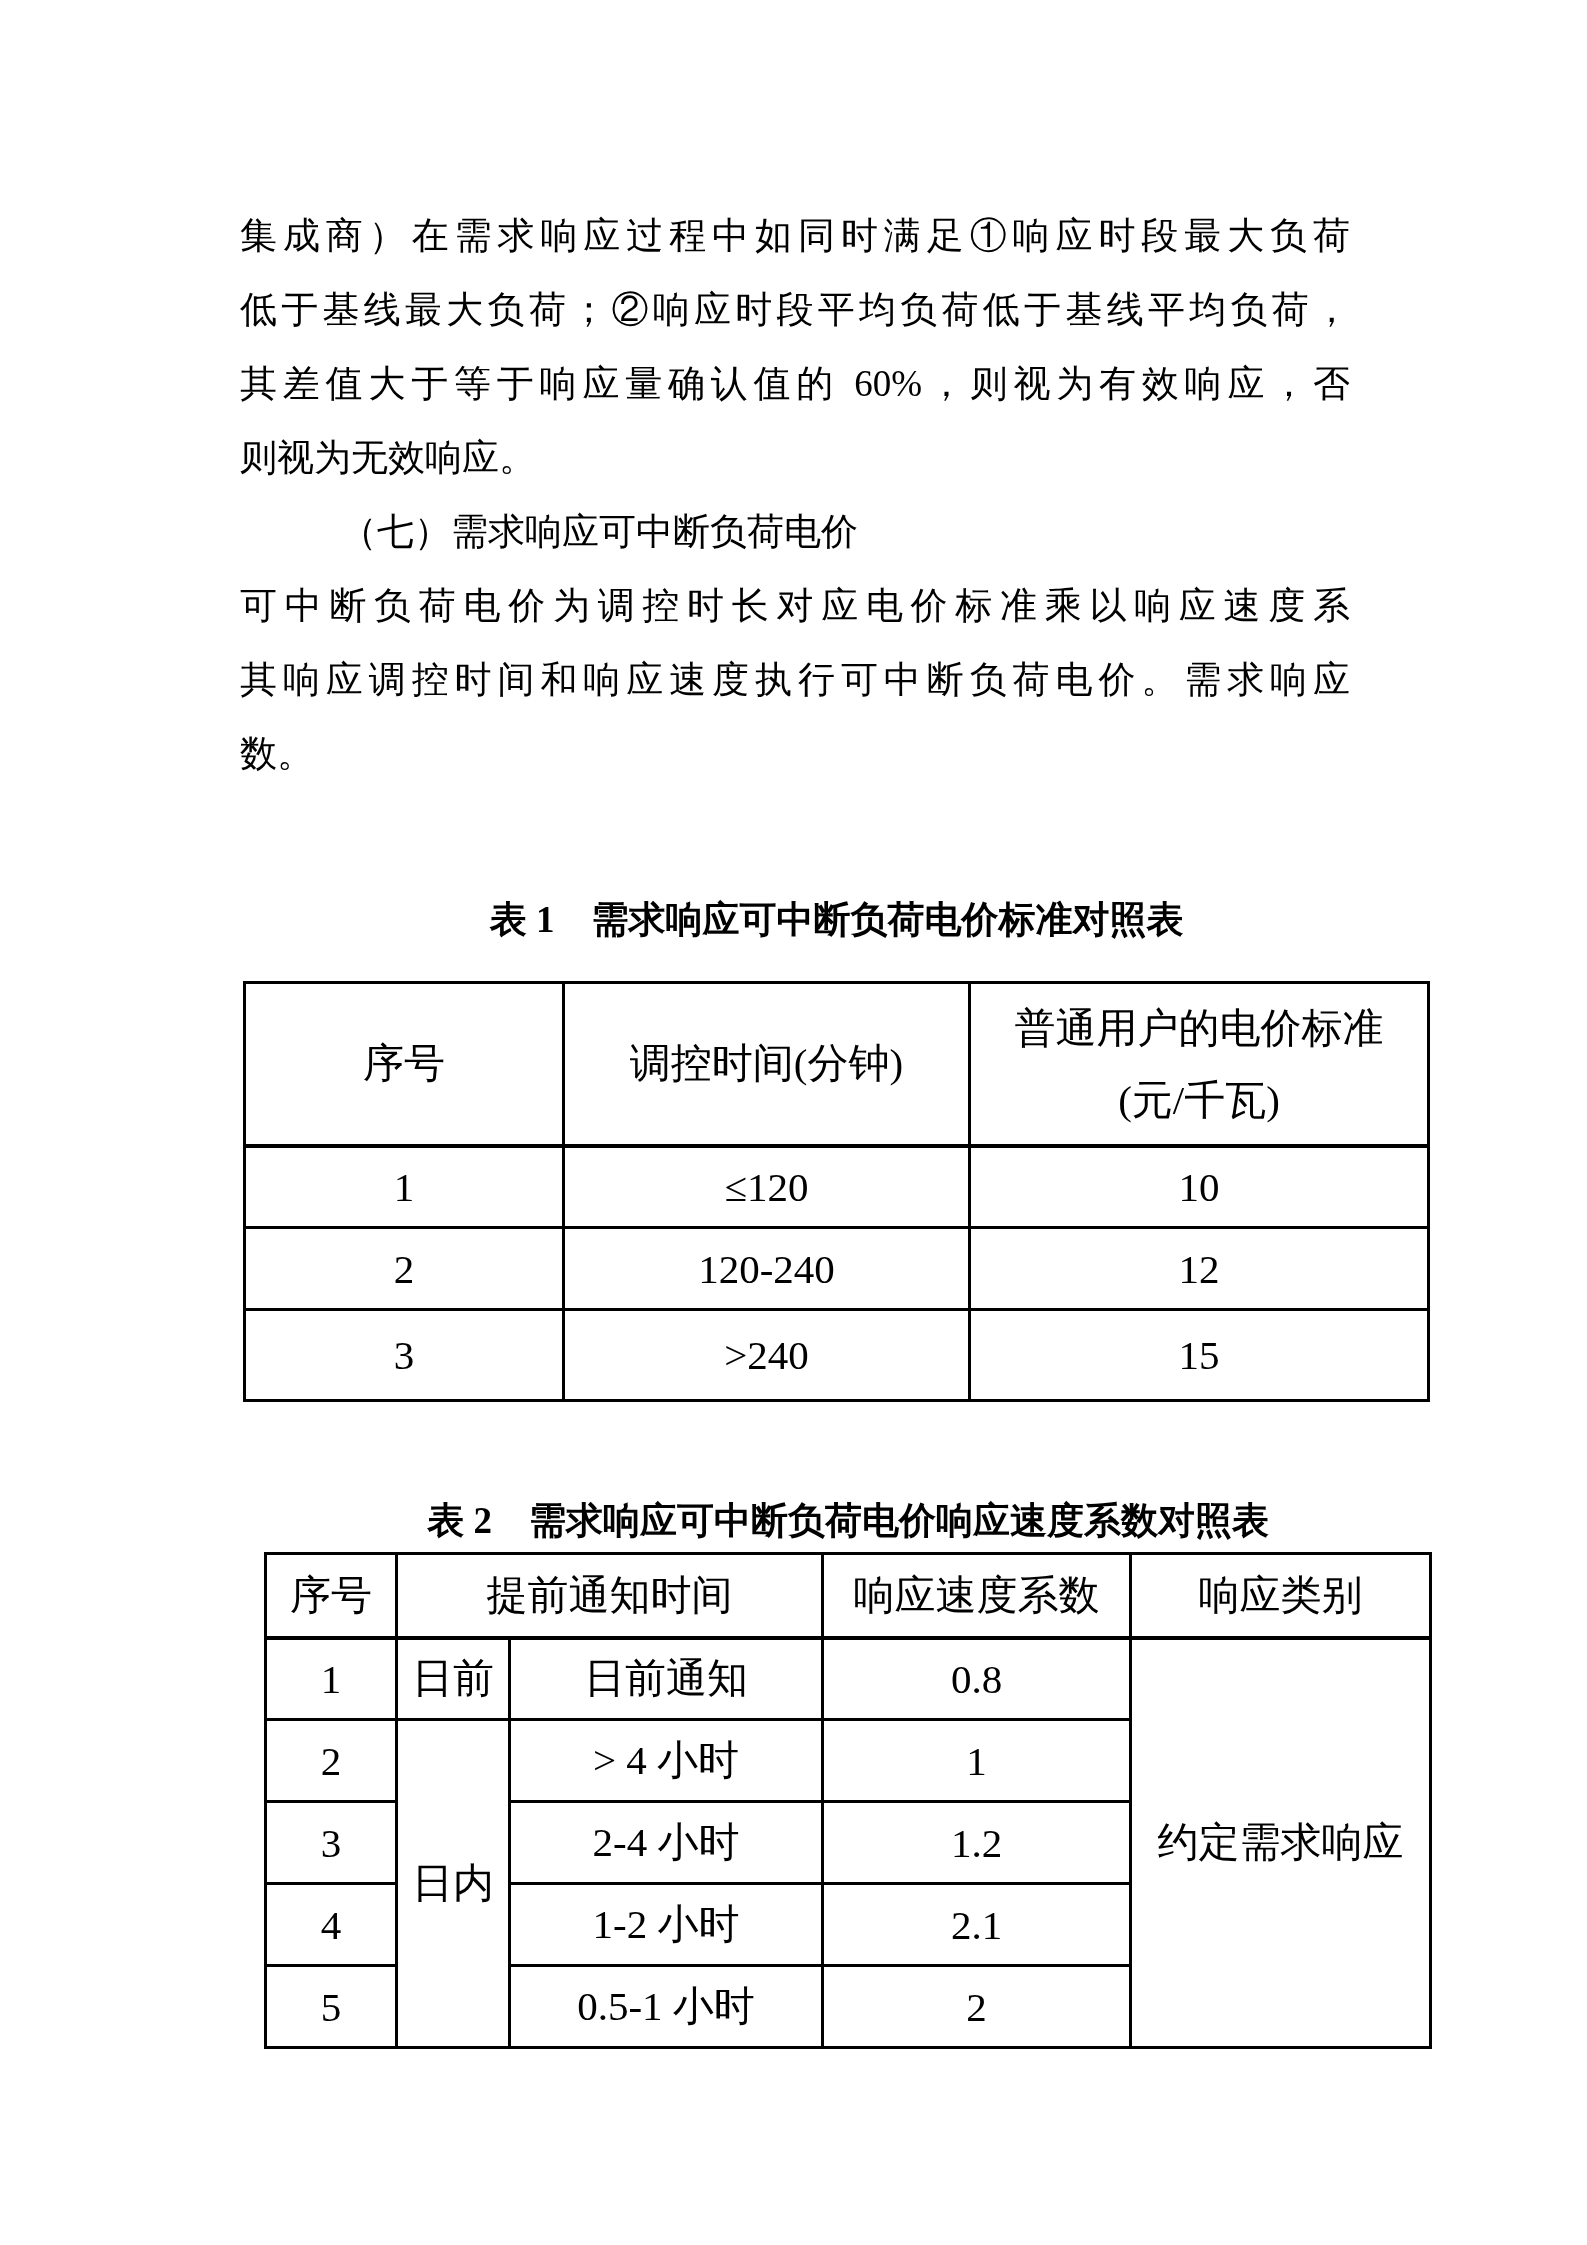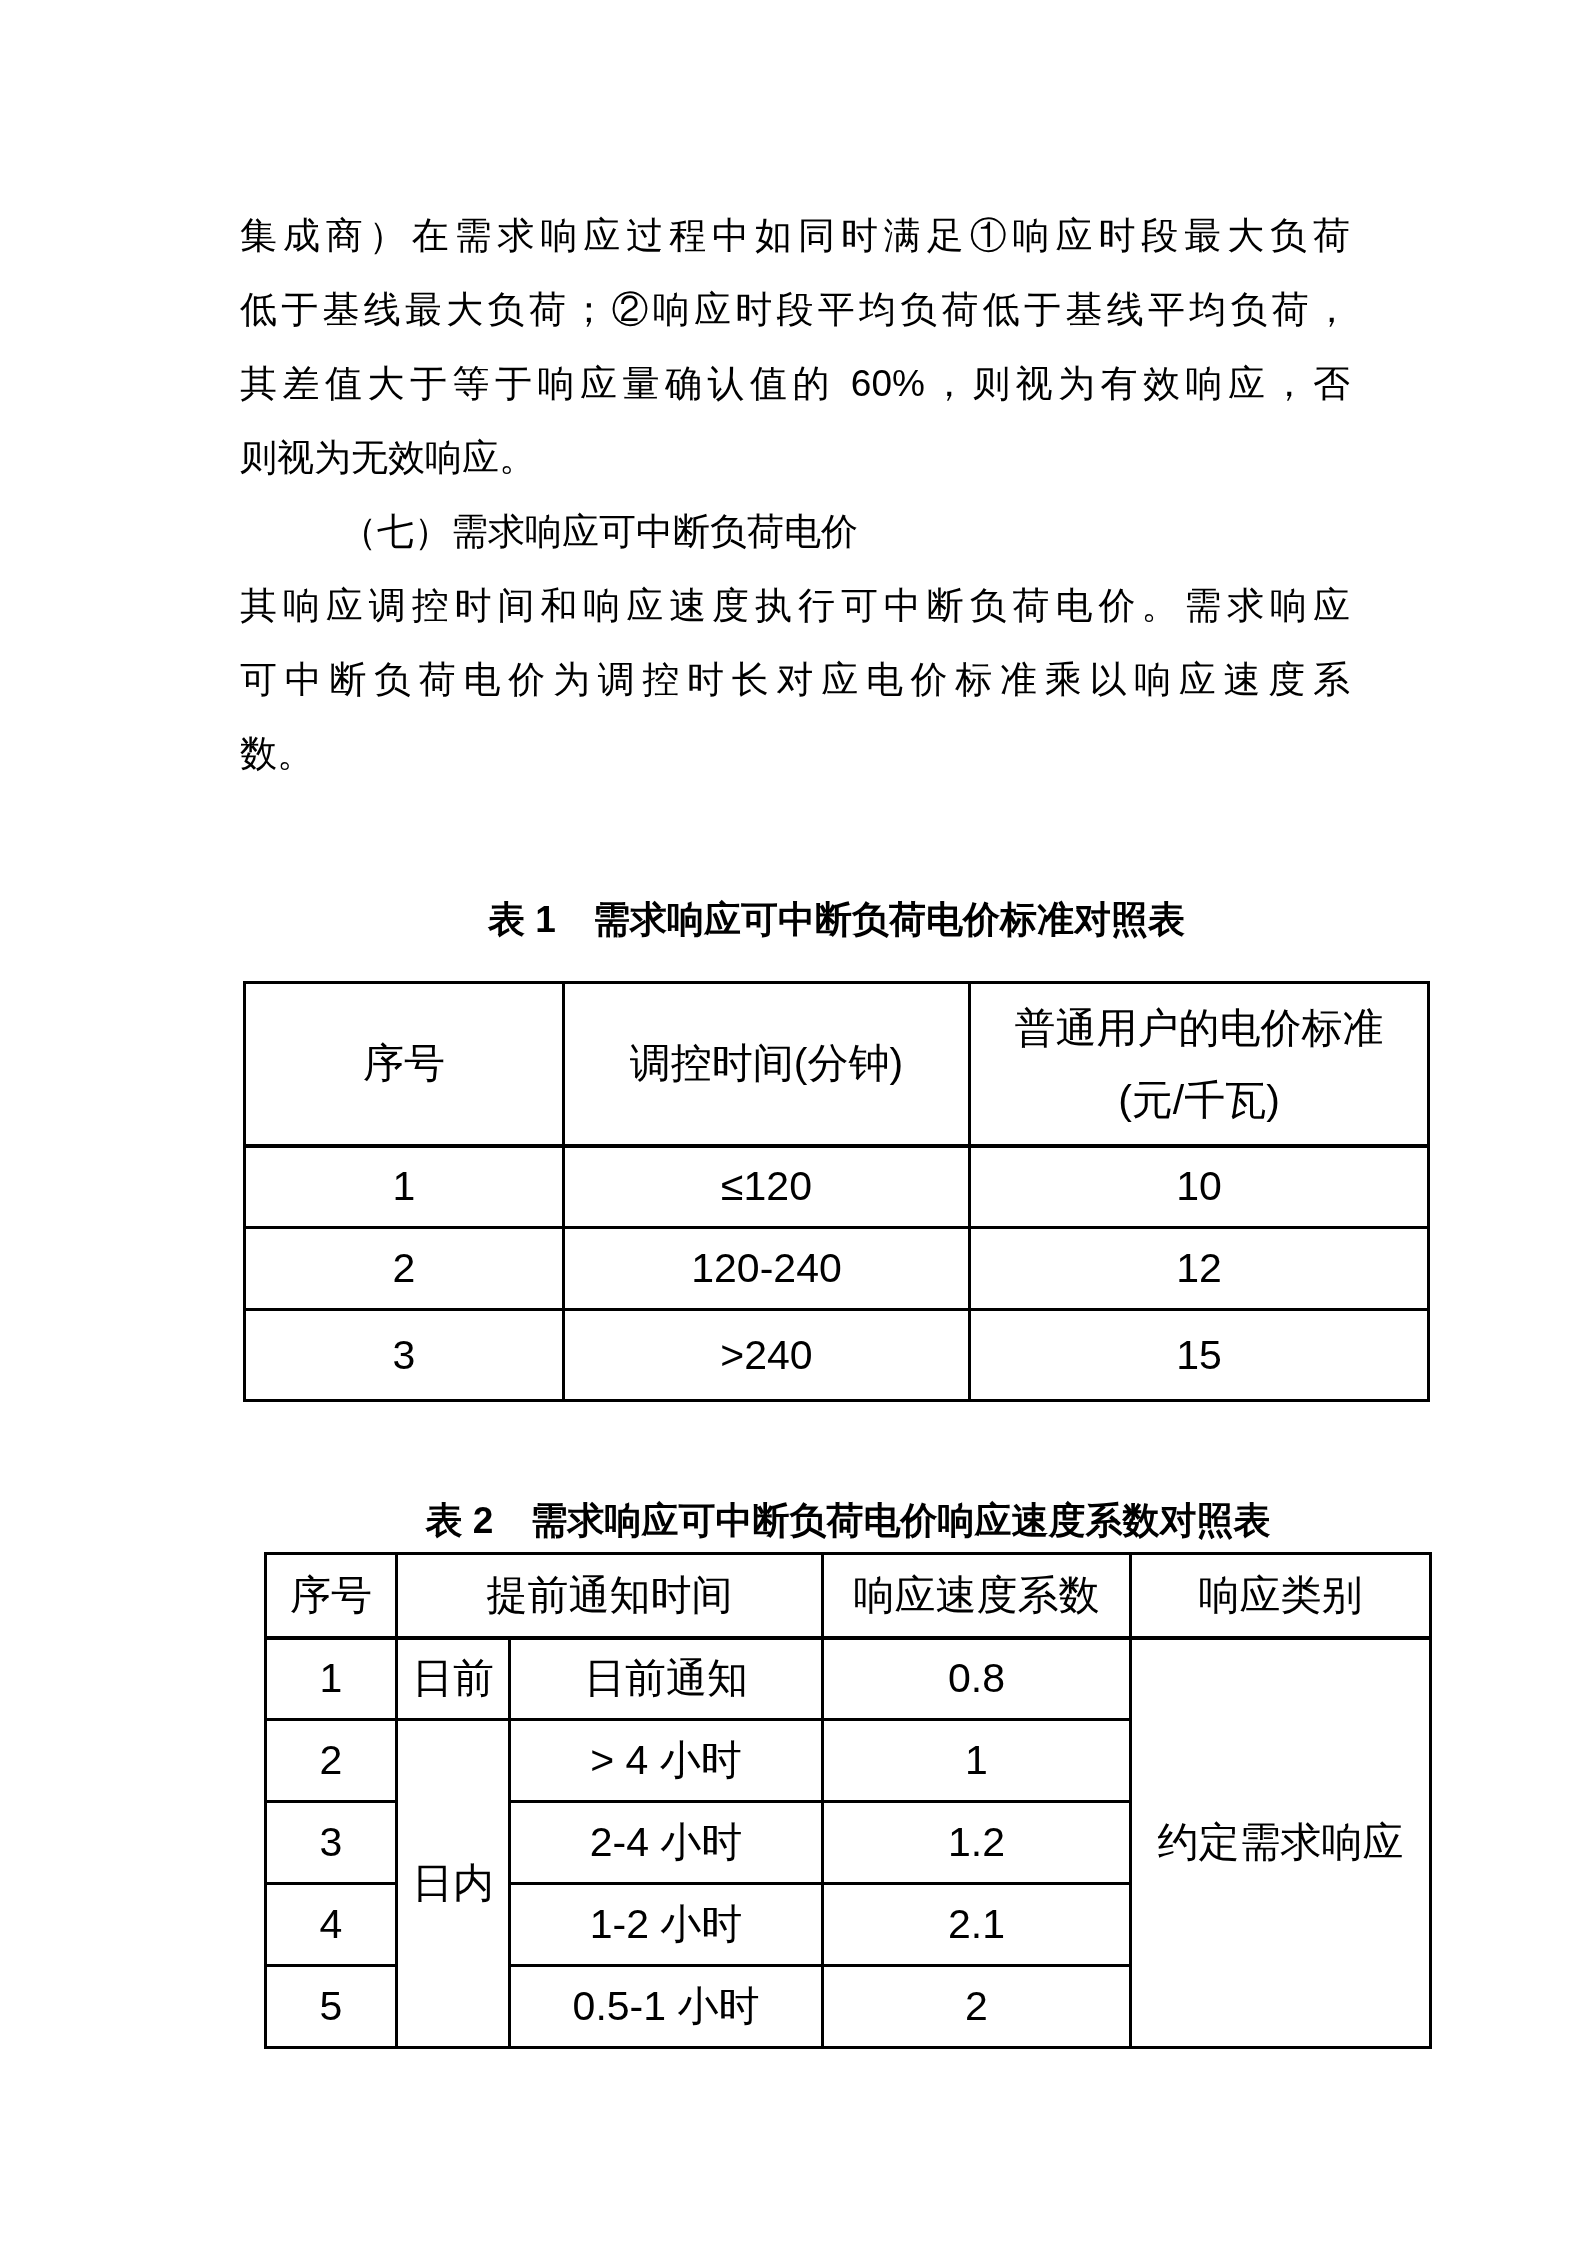--- a/index.html
+++ b/index.html
@@ -6,21 +6,21 @@
     margin: 0;
     padding: 0;
     background: #ffffff;
   }
   .page {
     position: relative;
     width: 1587px;
     height: 2245px;
     background: #ffffff;
     color: #000000;
-    font-family: Liberation Sans, sans-serif;
+    font-family: Liberation Serif, serif;
     overflow: hidden;
   }
   
   .textblock {
     position: absolute;
     left: 240px;
     top: 199px;
     width: 1110px;
     font-size: 37px;
     line-height: 74px;
@@ -71,22 +71,22 @@
 <body>
 
 <div class="page">
 
   <div class="textblock">
     <div class="line">集成商）在需求响应过程中如同时满足①响应时段最大负荷</div>
     <div class="line">低于基线最大负荷；②响应时段平均负荷低于基线平均负荷，</div>
     <div class="line">其差值大于等于响应量确认值的 60%，则视为有效响应，否</div>
     <div class="line ns">则视为无效响应。</div>
     <div class="line ns ind-heading">（七）需求响应可中断负荷电价</div>
+    <div class="line">可中断负荷电价为调控时长对应电价标准乘以响应速度系</div>
     <div class="line">其响应调控时间和响应速度执行可中断负荷电价。需求响应</div>
-    <div class="line">可中断负荷电价为调控时长对应电价标准乘以响应速度系</div>
     <div class="line ns">数。</div>
   </div>
 
   <div class="tbl-title t1-title">表 1　需求响应可中断负荷电价标准对照表</div>
 
   <table class="t1">
     <colgroup>
       <col style="width:319px">
       <col style="width:406px">
       <col>

